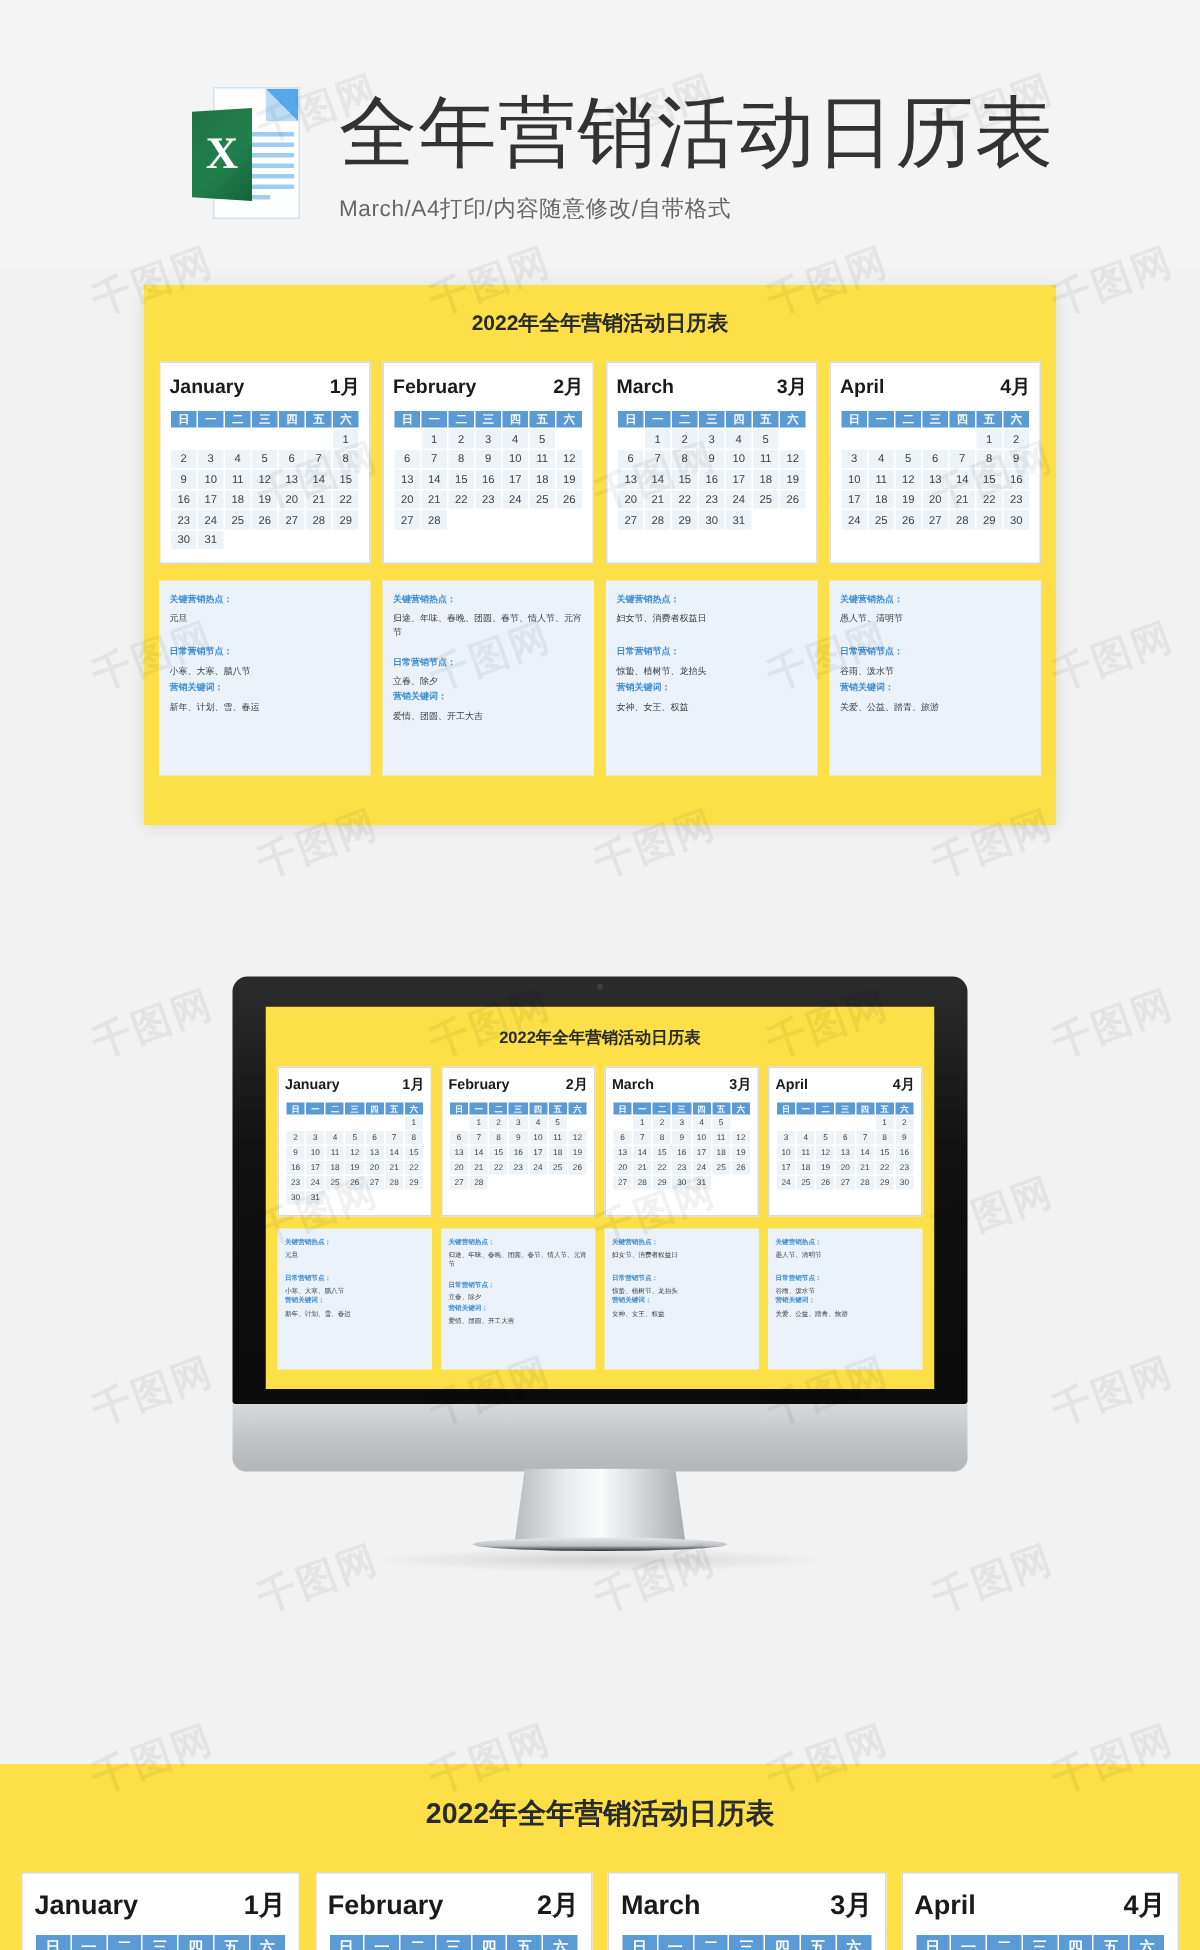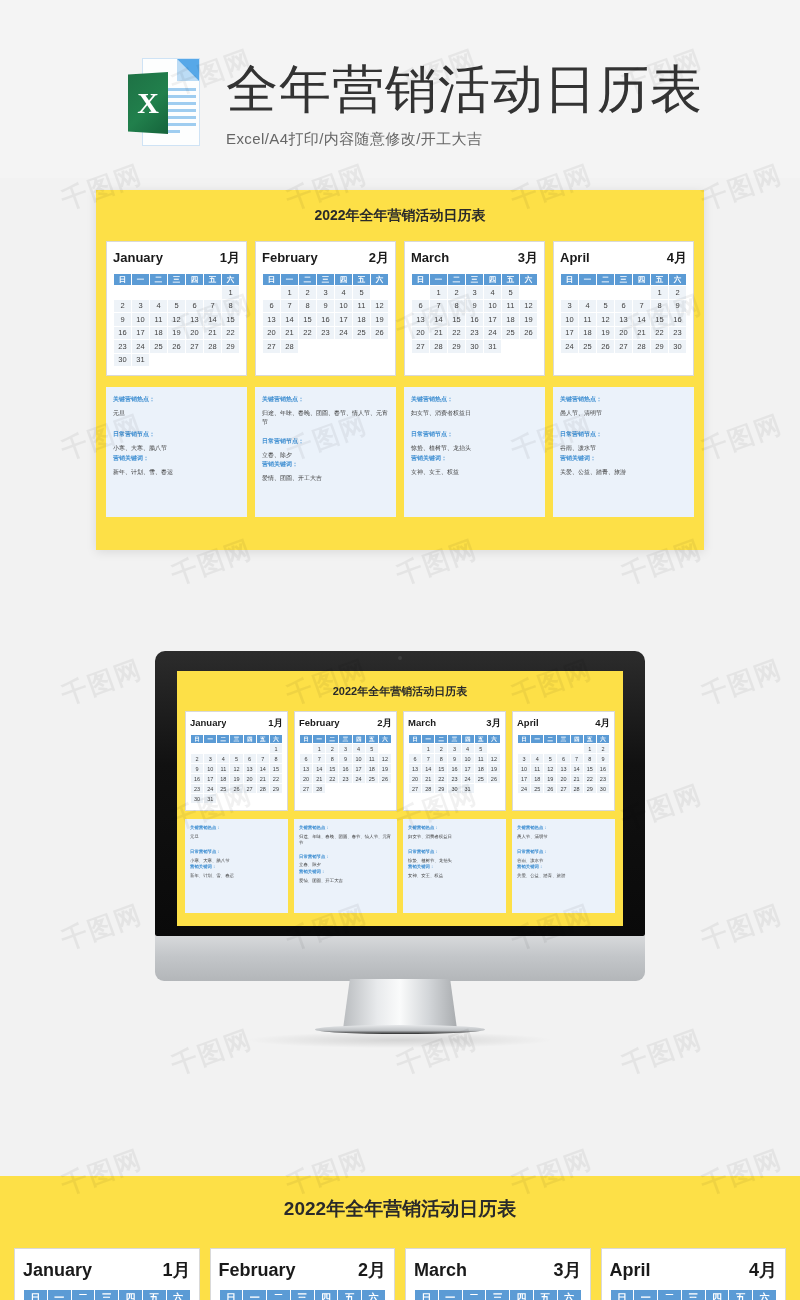--- a/index.html
+++ b/index.html
@@ -173,21 +173,21 @@
             <i></i>
             <i></i>
             <i></i>
             <i></i>
             <i></i>
         </div>
         <div class="xls-badge">X</div>
       </div>
       <div class="hdr-text">
         <div class="hdr-title">全年营销活动日历表</div>
-        <div class="hdr-sub">Excel/A4打印/内容随意修改/开工大吉</div>
+        <div class="hdr-sub">March/A4打印/内容随意修改/自带格式</div>
       </div>
     </div>
   </div>
 
   <div class="doc" id="doc1">
     <div class="doc-title">2022年全年营销活动日历表</div>
     <div class="cal-row">
         <div class="cal-card">
           <div class="cal-head">
             <span class="cal-mon-en nowrap-clip">January</span>

